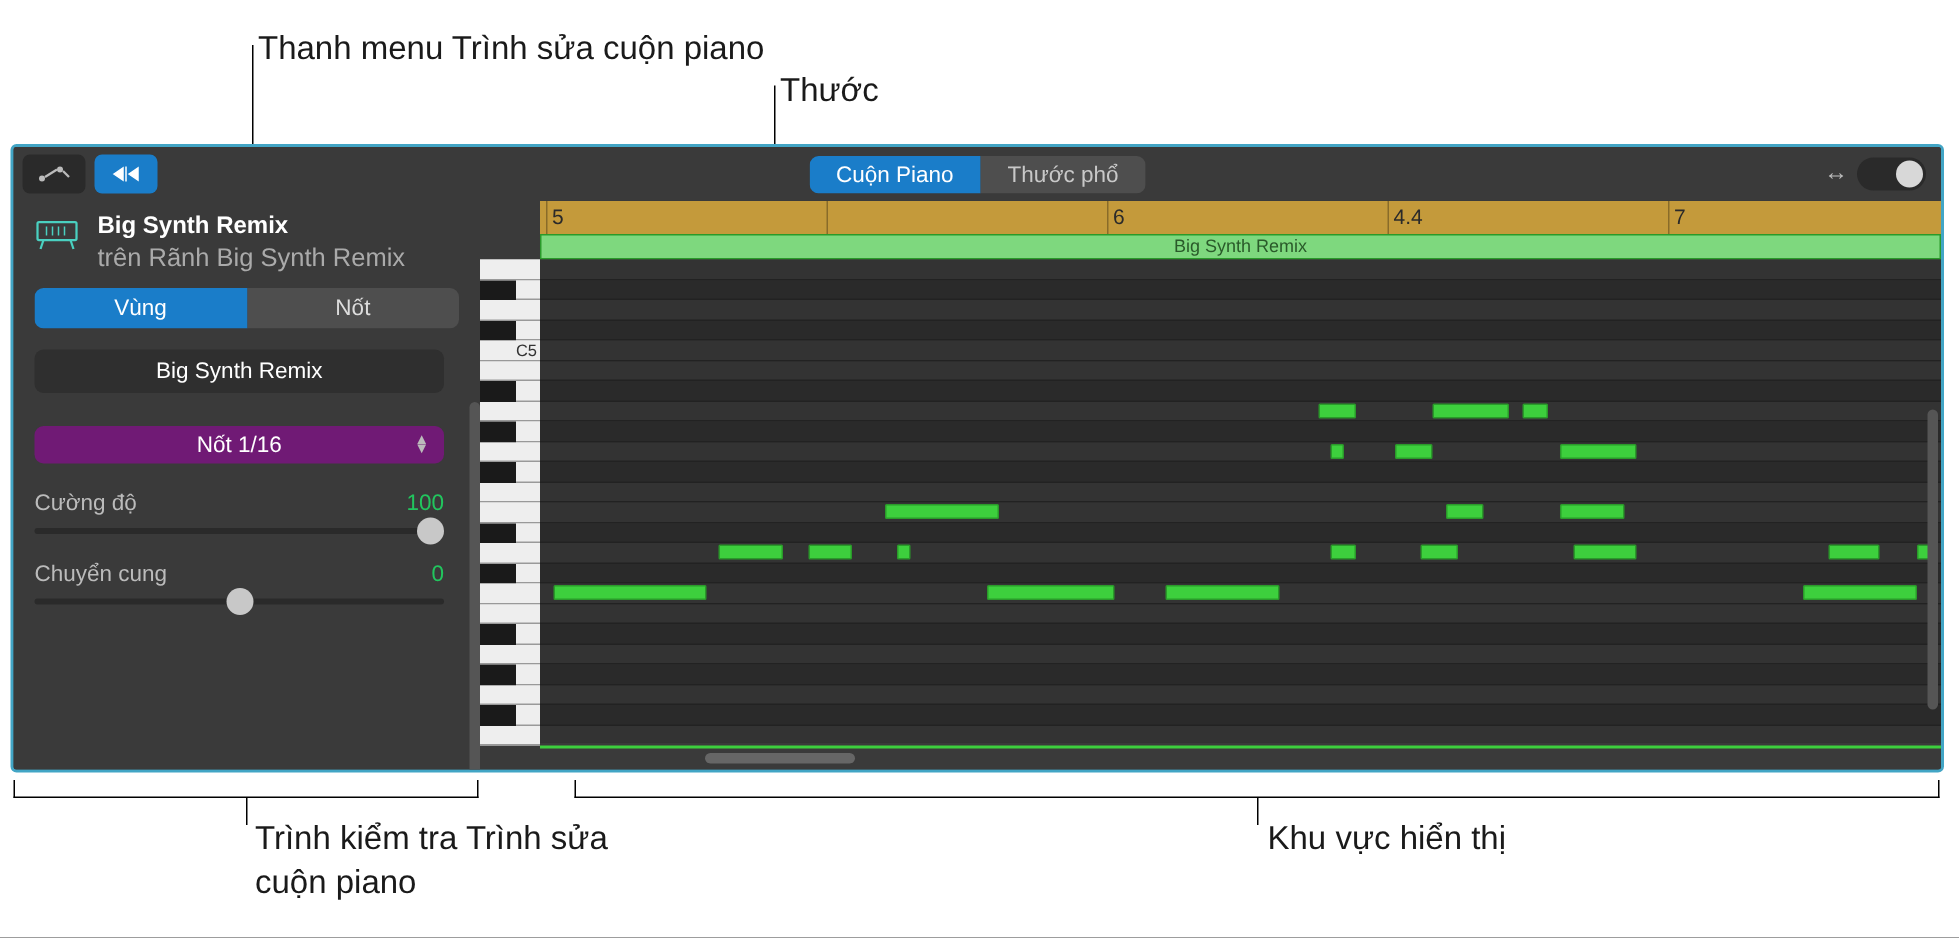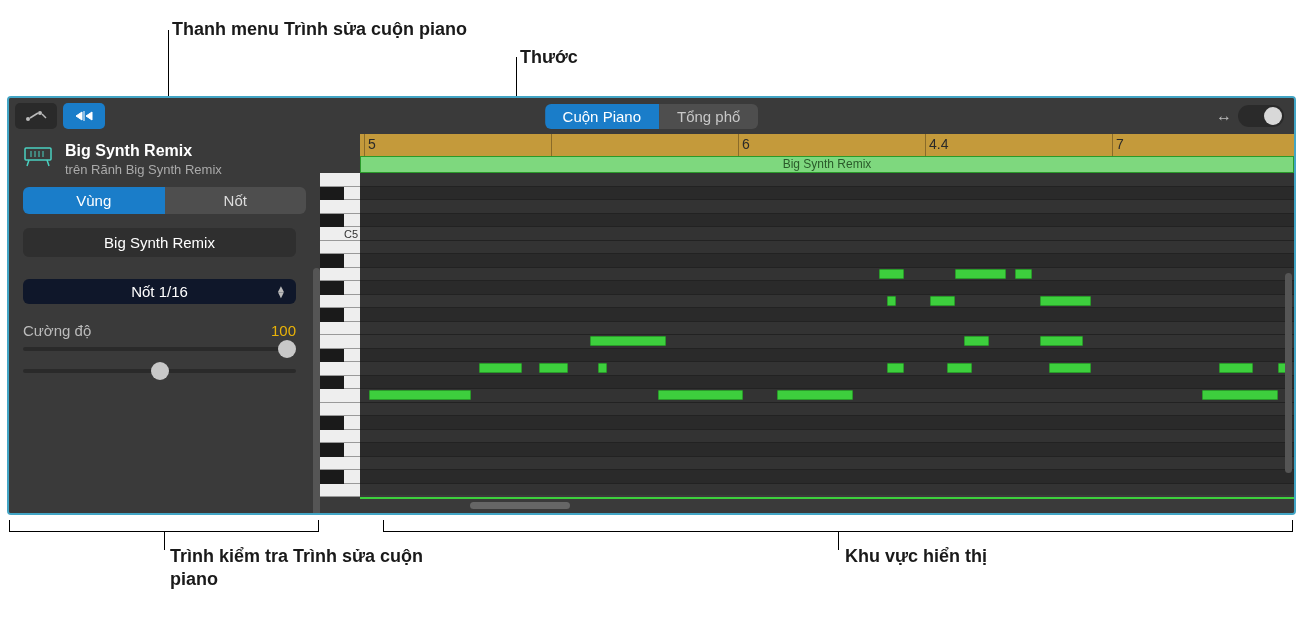--- a/index.html
+++ b/index.html
@@ -1,45 +1,45 @@
 <!DOCTYPE html>
 <html><head>
 <meta charset="utf-8">
 <style>
   * { margin:0; padding:0; box-sizing:border-box; font-family:-apple-system,BlinkMacSystemFont,"Segoe UI",sans-serif; }
   body { background:#fff; width:1306px; height:625px; position:relative; }
-  .callout { position:absolute; font-size:18px; color:#1a1a1a; line-height:1.3;font-weight:bold; }
+  .callout { position:absolute; font-size:22px; color:#1a1a1a; line-height:1.3; }
   .callout-line { position:absolute; background:#000; }
   .editor-frame { position:absolute; left:7px; top:96px; width:1289px; height:419px; border:2px solid #42a5c5; border-radius:4px; background:#3a3a3a; overflow:hidden; }
   .top-bar { height:36px; background:#3a3a3a; display:flex; align-items:center; position:relative; }
   .icon-btn { width:42px; height:26px; margin-left:6px; border-radius:5px; display:flex; align-items:center; justify-content:center; }
   .icon-btn.dark { background:#2a2a2a; }
   .icon-btn.blue { background:#1a7dc9; }
   .seg-tabs-top { position:absolute; left:50%; transform:translateX(-50%); display:flex; border-radius:6px; overflow:hidden; }
   .seg-tab { padding:4px 18px; font-size:15px; background:#4e4e4e; color:#c8c8c8; cursor:pointer; }
   .seg-tab.active { background:#1a7dc9; color:#fff; font-weight:500; }
   .zoom-widget { position:absolute; right:10px; display:flex; align-items:center; gap:6px; }
   .zoom-icon { color:#bbb; font-size:16px; }
   .zoom-toggle { width:46px; height:22px; background:#2a2a2a; border-radius:11px; position:relative; }
   .zoom-knob { width:18px; height:18px; background:#d8d8d8; border-radius:50%; position:absolute; right:2px; top:2px; }
   .main-area { display:flex; height:calc(100% - 36px); }
   .inspector { width:311px; background:#3a3a3a; padding:8px 14px 8px 14px; color:#ddd; position:relative; }
   .track-header { display:flex; gap:12px; align-items:flex-start; margin-bottom:10px; }
   .track-icon { width:30px; height:22px; margin-top:4px; }
   .track-icon svg { width:100%; height:100%; }
   .track-title { font-size:16px; font-weight:600; color:#fff; }
-  .track-sub { font-size:13px; color:#aaa; margin-top:2px; }
+  .track-sub { font-size:17px; color:#aaa; margin-top:2px; }
   .mode-tabs { display:flex; border-radius:6px; overflow:hidden; margin-bottom:14px; }
   .mode-tab { flex:1; text-align:center; padding:5px 0; font-size:15px; background:#4e4e4e; color:#ddd; cursor:pointer; }
   .mode-tab.active { background:#1a7dc9; color:#fff; font-weight:500; }
   .inspector-scroll { position:relative; padding-right:10px; }
   .region-name-field { background:#2f2f2f; border-radius:6px; text-align:center; padding:6px 0; font-size:15px; color:#fff; margin-bottom:22px; }
   .ctrl-label { font-size:15px; color:#bbb; margin-bottom:4px; display:flex; justify-content:space-between; }
-  .ctrl-value { color:#eab308; }
-  .dropdown { background:#0f172a; border-radius:6px; padding:4px 10px; font-size:15px; color:#fff; display:flex; align-items:center; justify-content:center; position:relative; margin-bottom:18px; }
+  .ctrl-value { color:#22c55e; }
+  .dropdown { background:#701a75; border-radius:6px; padding:4px 10px; font-size:15px; color:#fff; display:flex; align-items:center; justify-content:center; position:relative; margin-bottom:18px; }
   .dropdown .chev { position:absolute; right:10px; font-size:10px; color:#bbb; line-height:0.6; }
   .slider-row { margin-bottom:18px; }
   .slider-track { height:4px; background:#2a2a2a; border-radius:2px; position:relative; margin-top:8px; }
   .slider-knob { width:18px; height:18px; background:#c8c8c8; border-radius:50%; position:absolute; top:-7px; }
   .inspector-scrollbar { position:absolute; right:0px; top:134px; width:7px; height:264px; background:#555; border-radius:4px; }
   .grid-wrapper { flex:1; position:relative; background:#3a3a3a; }
   .ruler { height:22px; background:#c49a3b; display:flex; position:relative; font-size:14px; color:#2a2a2a; font-weight:500; margin-left:40px; }
   .ruler .tick { position:absolute; top:2px; }
   .ruler .sep { position:absolute; top:0; bottom:0; width:1px; background:rgba(0,0,0,0.3); }
   .region-strip { height:17px; background:#7ed87e; border:1px solid #2a9a2a; margin-left:40px; position:relative; }
@@ -87,21 +87,21 @@
           <line x1="18" y1="5" x2="22" y2="9" stroke="#bbb" stroke-width="1.5"></line>
         </svg>
     </div>
     <div class="icon-btn blue">
       <svg viewBox="0 0 24 14" width="24" height="14">
           <path d="M4 7 L10 3 L10 11 Z M12 2 L12 12 M14 7 L20 3 L20 11 Z" fill="#fff" stroke="#fff" stroke-width="1"></path>
         </svg>
     </div>
     <div class="seg-tabs-top">
       <div class="seg-tab active">Cuộn Piano</div>
-      <div class="seg-tab">Tổng phổ</div>
+      <div class="seg-tab">Thước phổ</div>
     </div>
     <div class="zoom-widget">
       <span class="zoom-icon">↔</span>
       <div class="zoom-toggle">
           <div class="zoom-knob"></div>
         </div>
     </div>
   </div>
 
   <div class="main-area">
@@ -140,20 +140,24 @@
           <div class="ctrl-label">
             <span>Cường độ</span>
             <span class="ctrl-value">100</span>
           </div>
           <div class="slider-track">
             <div class="slider-knob" style="left:calc(100% - 18px);"></div>
           </div>
         </div>
 
         <div class="slider-row">
+          <div class="ctrl-label">
+            <span>Chuyển cung</span>
+            <span class="ctrl-value">0</span>
+          </div>
           <div class="slider-track">
             <div class="slider-knob" style="left:calc(50% - 9px);"></div>
           </div>
         </div>
       </div>
       <div class="inspector-scrollbar"></div>
     </div>
 
     <div class="grid-wrapper">
       <div class="ruler" id="ruler">

